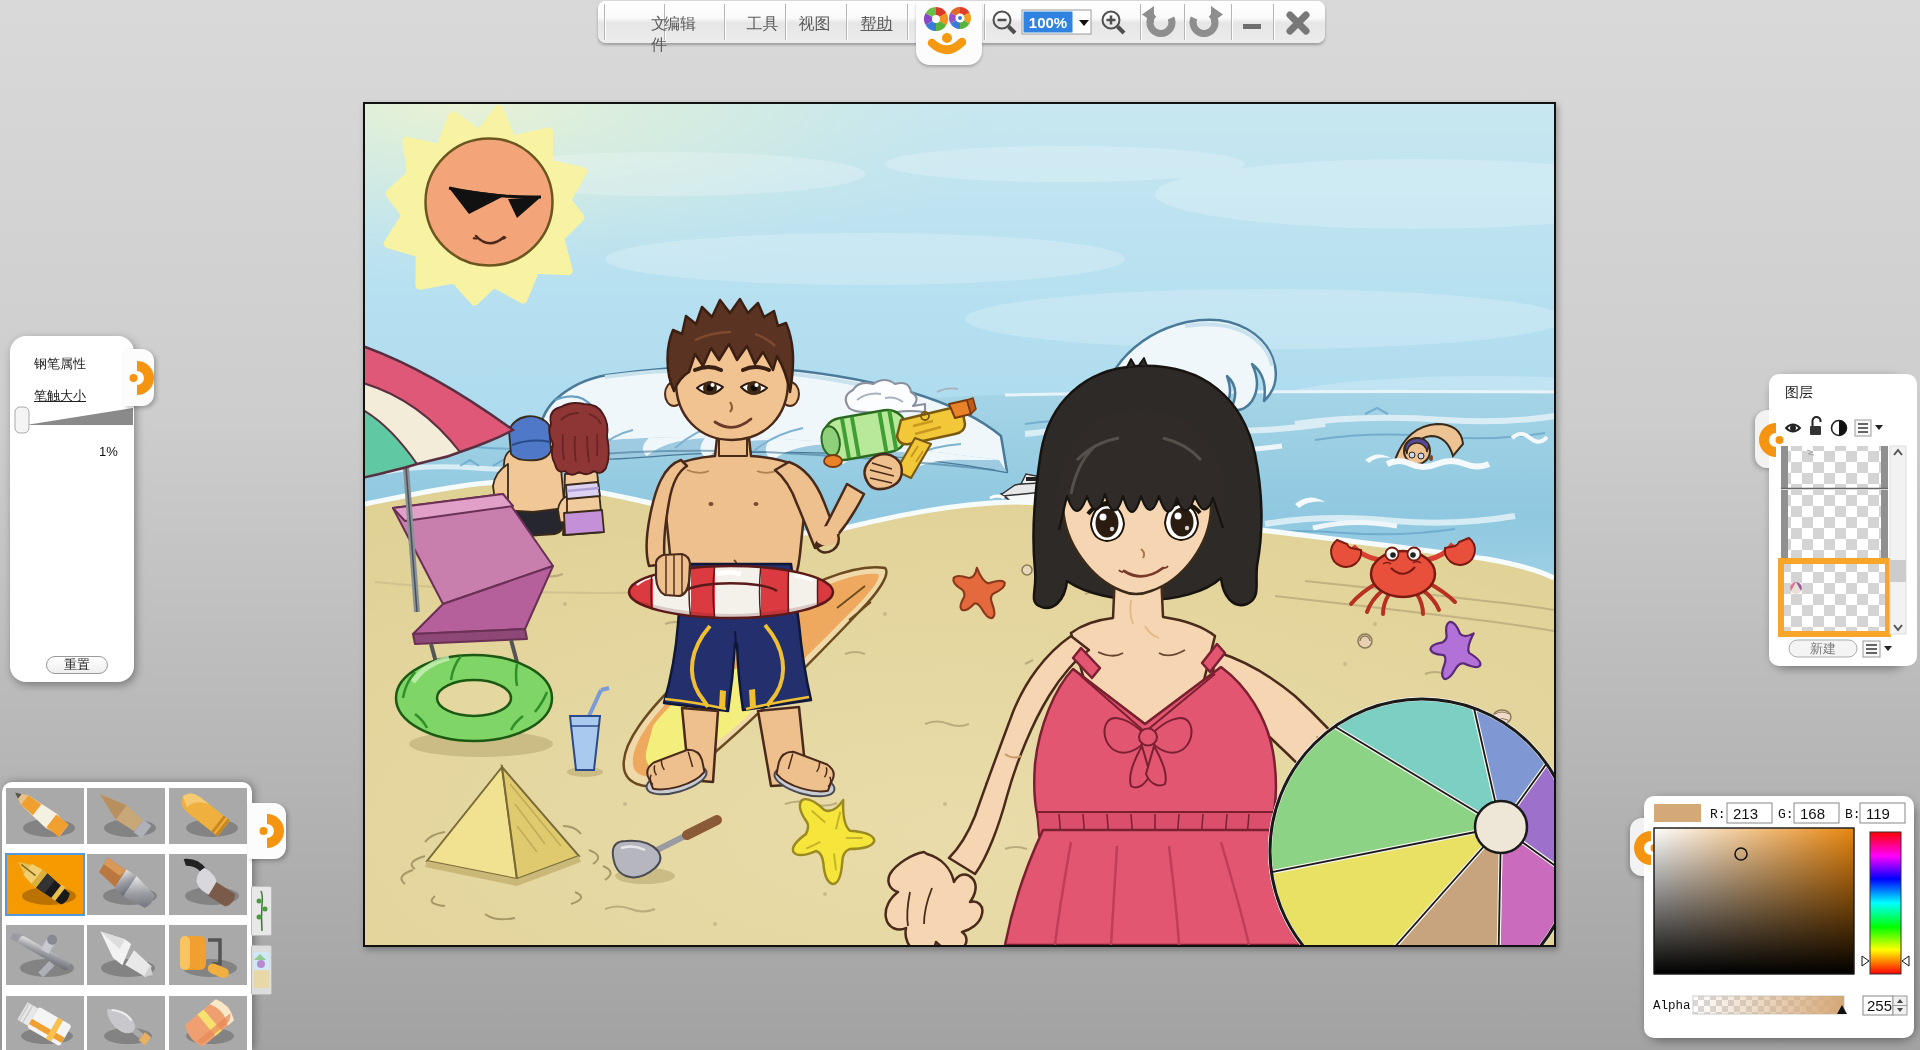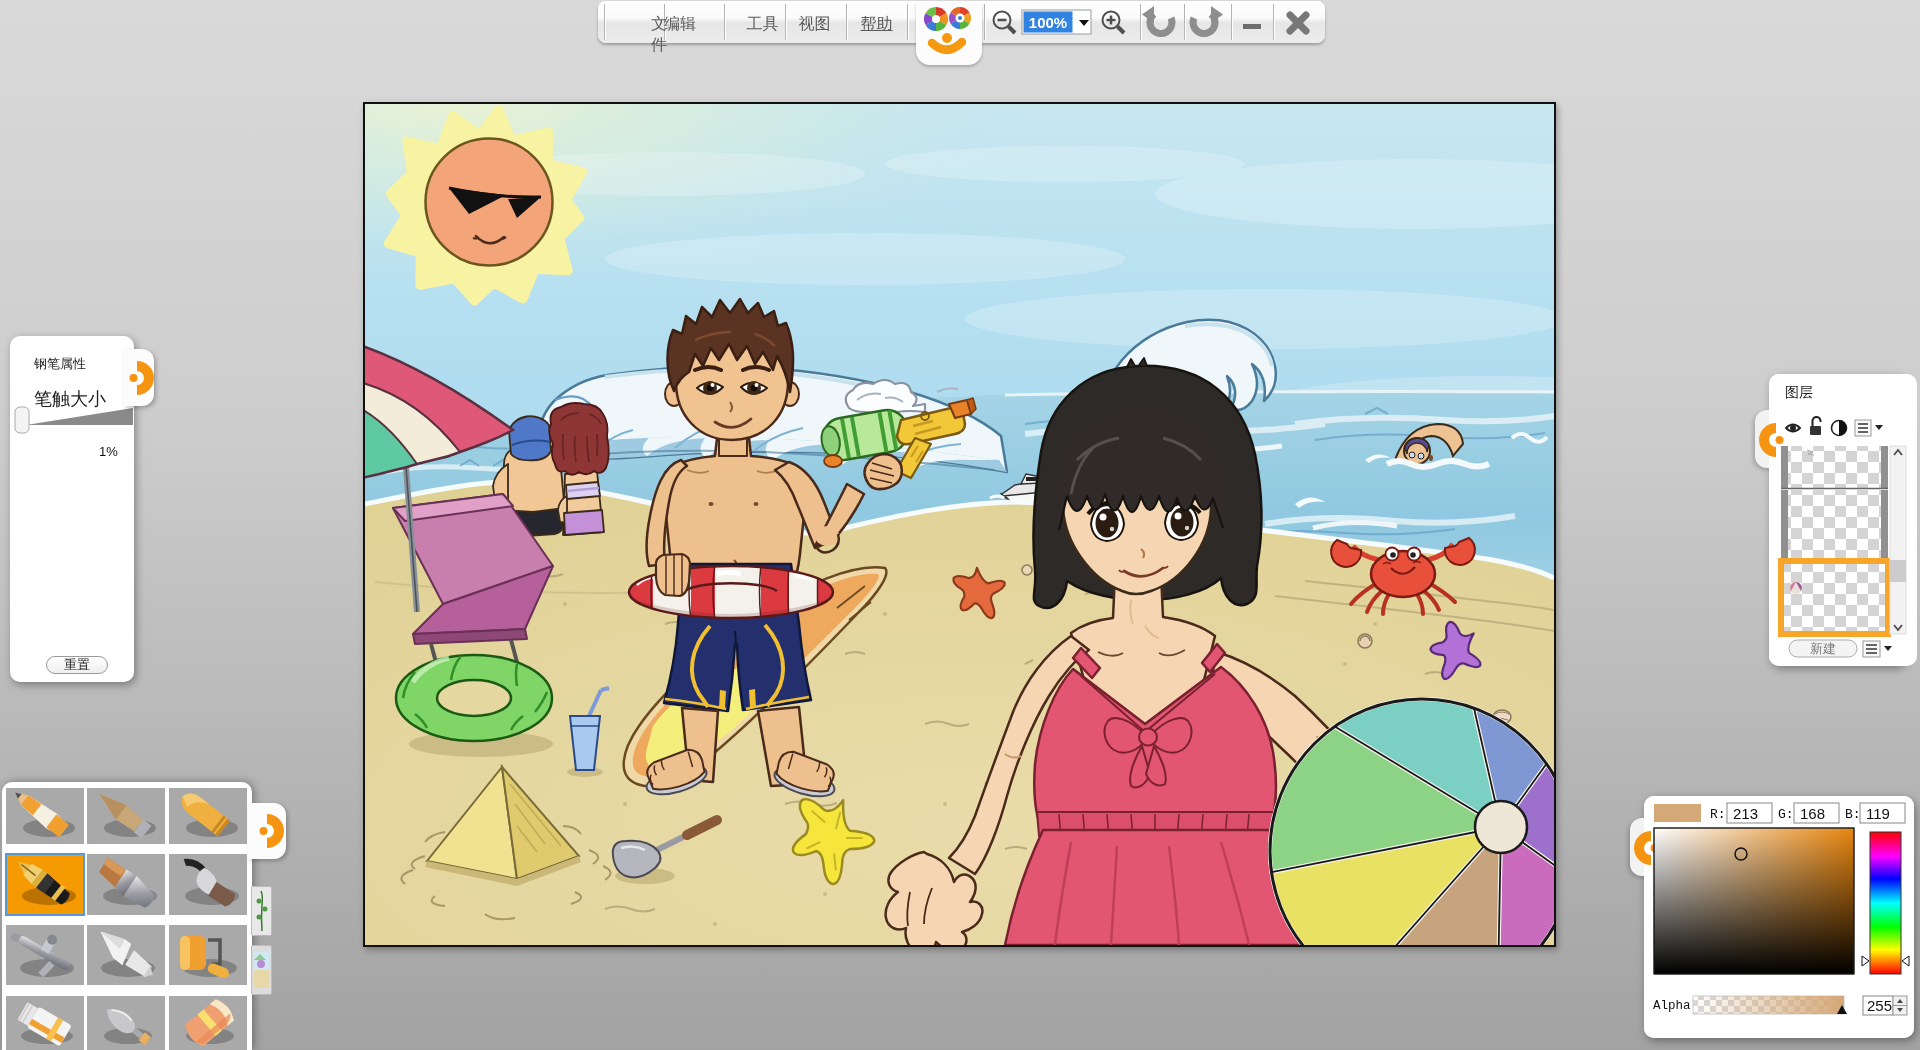--- a/index.html
+++ b/index.html
@@ -1,18 +1,18 @@
 <!DOCTYPE html>
 <html><head>
 <meta charset="utf-8">
 <style>
   * { margin:0; padding:0; box-sizing:border-box; }
   html,body { width:1920px; height:1050px; overflow:hidden; font-family:"Liberation Sans", sans-serif; }
   body { background:linear-gradient(180deg,#d9d9d9 0%,#cdcdcd 40%,#b4b4b4 75%,#a2a2a2 100%); position:relative; }
-  .panel { position:absolute; background:#fff; border-radius:10px; box-shadow:2px 3px 8px rgba(0,0,0,0.35); }
+  .panel { position:absolute; background:#fff; border-radius:16px; box-shadow:2px 3px 8px rgba(0,0,0,0.35); }
 </style>
 </head>
 <body>
 
 <div id="toolbar" style="position:absolute; left:598px; top:1px; width:727px; height:42px; border-radius:8px; background:linear-gradient(180deg,#ffffff 0%,#fafafa 40%,#e6e6e6 52%,#ececec 100%); box-shadow:0 2px 3px rgba(0,0,0,0.28), inset 0 1px 0 #fff;"></div>
 
 <div style="position:absolute; top:4px; height:36px;">
   <div style="position:absolute; left:604px; top:0; width:1px; height:36px; background:#b5b5b5; box-shadow:1px 0 0 #fff;"></div>
   <div style="position:absolute; left:664px; top:0; width:1px; height:36px; background:#b5b5b5; box-shadow:1px 0 0 #fff;"></div>
   <div style="position:absolute; left:724px; top:0; width:1px; height:36px; background:#b5b5b5; box-shadow:1px 0 0 #fff;"></div>
@@ -540,21 +540,21 @@
     <path d="M 1136 723 L 906.5 768.2 M 1136 723 L 969.8 622.5 M 1136 723 L 1109 604.2 M 1136 723 L 1181.5 659.8 M 1136 723 L 1206.7 773.4 M 1136 723 L 1133 878.6 M 1136 723 L 992.8 884.8"></path>
   </g>
   <circle cx="1057" cy="747" r="152" fill="none" stroke="#1a1a1a" stroke-width="3"></circle>
   <circle cx="1136" cy="723" r="26" fill="#eee6d6" stroke="#1a1a1a" stroke-width="2.5"></circle>
 </g>
 </svg>
 </div>
 
 <div class="panel" id="penpanel" style="left:10px; top:336px; width:124px; height:346px;">
   <div style="position:absolute; left:24px; top:19px; font-size:13px; color:#222;">钢笔属性</div>
-  <div style="position:absolute; left:24px; top:51px; font-size:18px; color:#222;">笔触大小</div>
+  <div style="position:absolute; left:24px; top:51px; font-size:13px; color:#222;text-decoration:underline;">笔触大小</div>
   <svg style="position:absolute; left:0px; top:68px;" width="124" height="42">
     <polygon points="16,21 123,4 123,21" fill="#8a8a8a"></polygon>
     <rect x="5" y="3" width="14" height="26" rx="5" fill="#f4f4f4" stroke="#aaa"></rect>
   </svg>
   <div style="position:absolute; left:89px; top:108px; font-size:13px; color:#111;">1%</div>
   <div style="position:absolute; left:36px; top:320px; width:62px; height:18px; border:1px solid #999; border-radius:9px; background:linear-gradient(#fff,#eee); text-align:center; font-size:13px; color:#222; line-height:16px;">重置</div>
 
   <div style="position:absolute; left:114px; top:13px; width:30px; height:57px; background:#fcfcfc; border-radius:0 12px 12px 0; box-shadow:2px 2px 4px rgba(0,0,0,0.25);"></div>
   <svg style="position:absolute; left:118px; top:22px;" width="26" height="40" viewBox="0 0 26 40">
     <path d="M 9 3 A 15 15 0 0 1 9 37 L 9 27 A 6.5 6.5 0 0 0 9 13 Z" fill="#f59410"></path>

